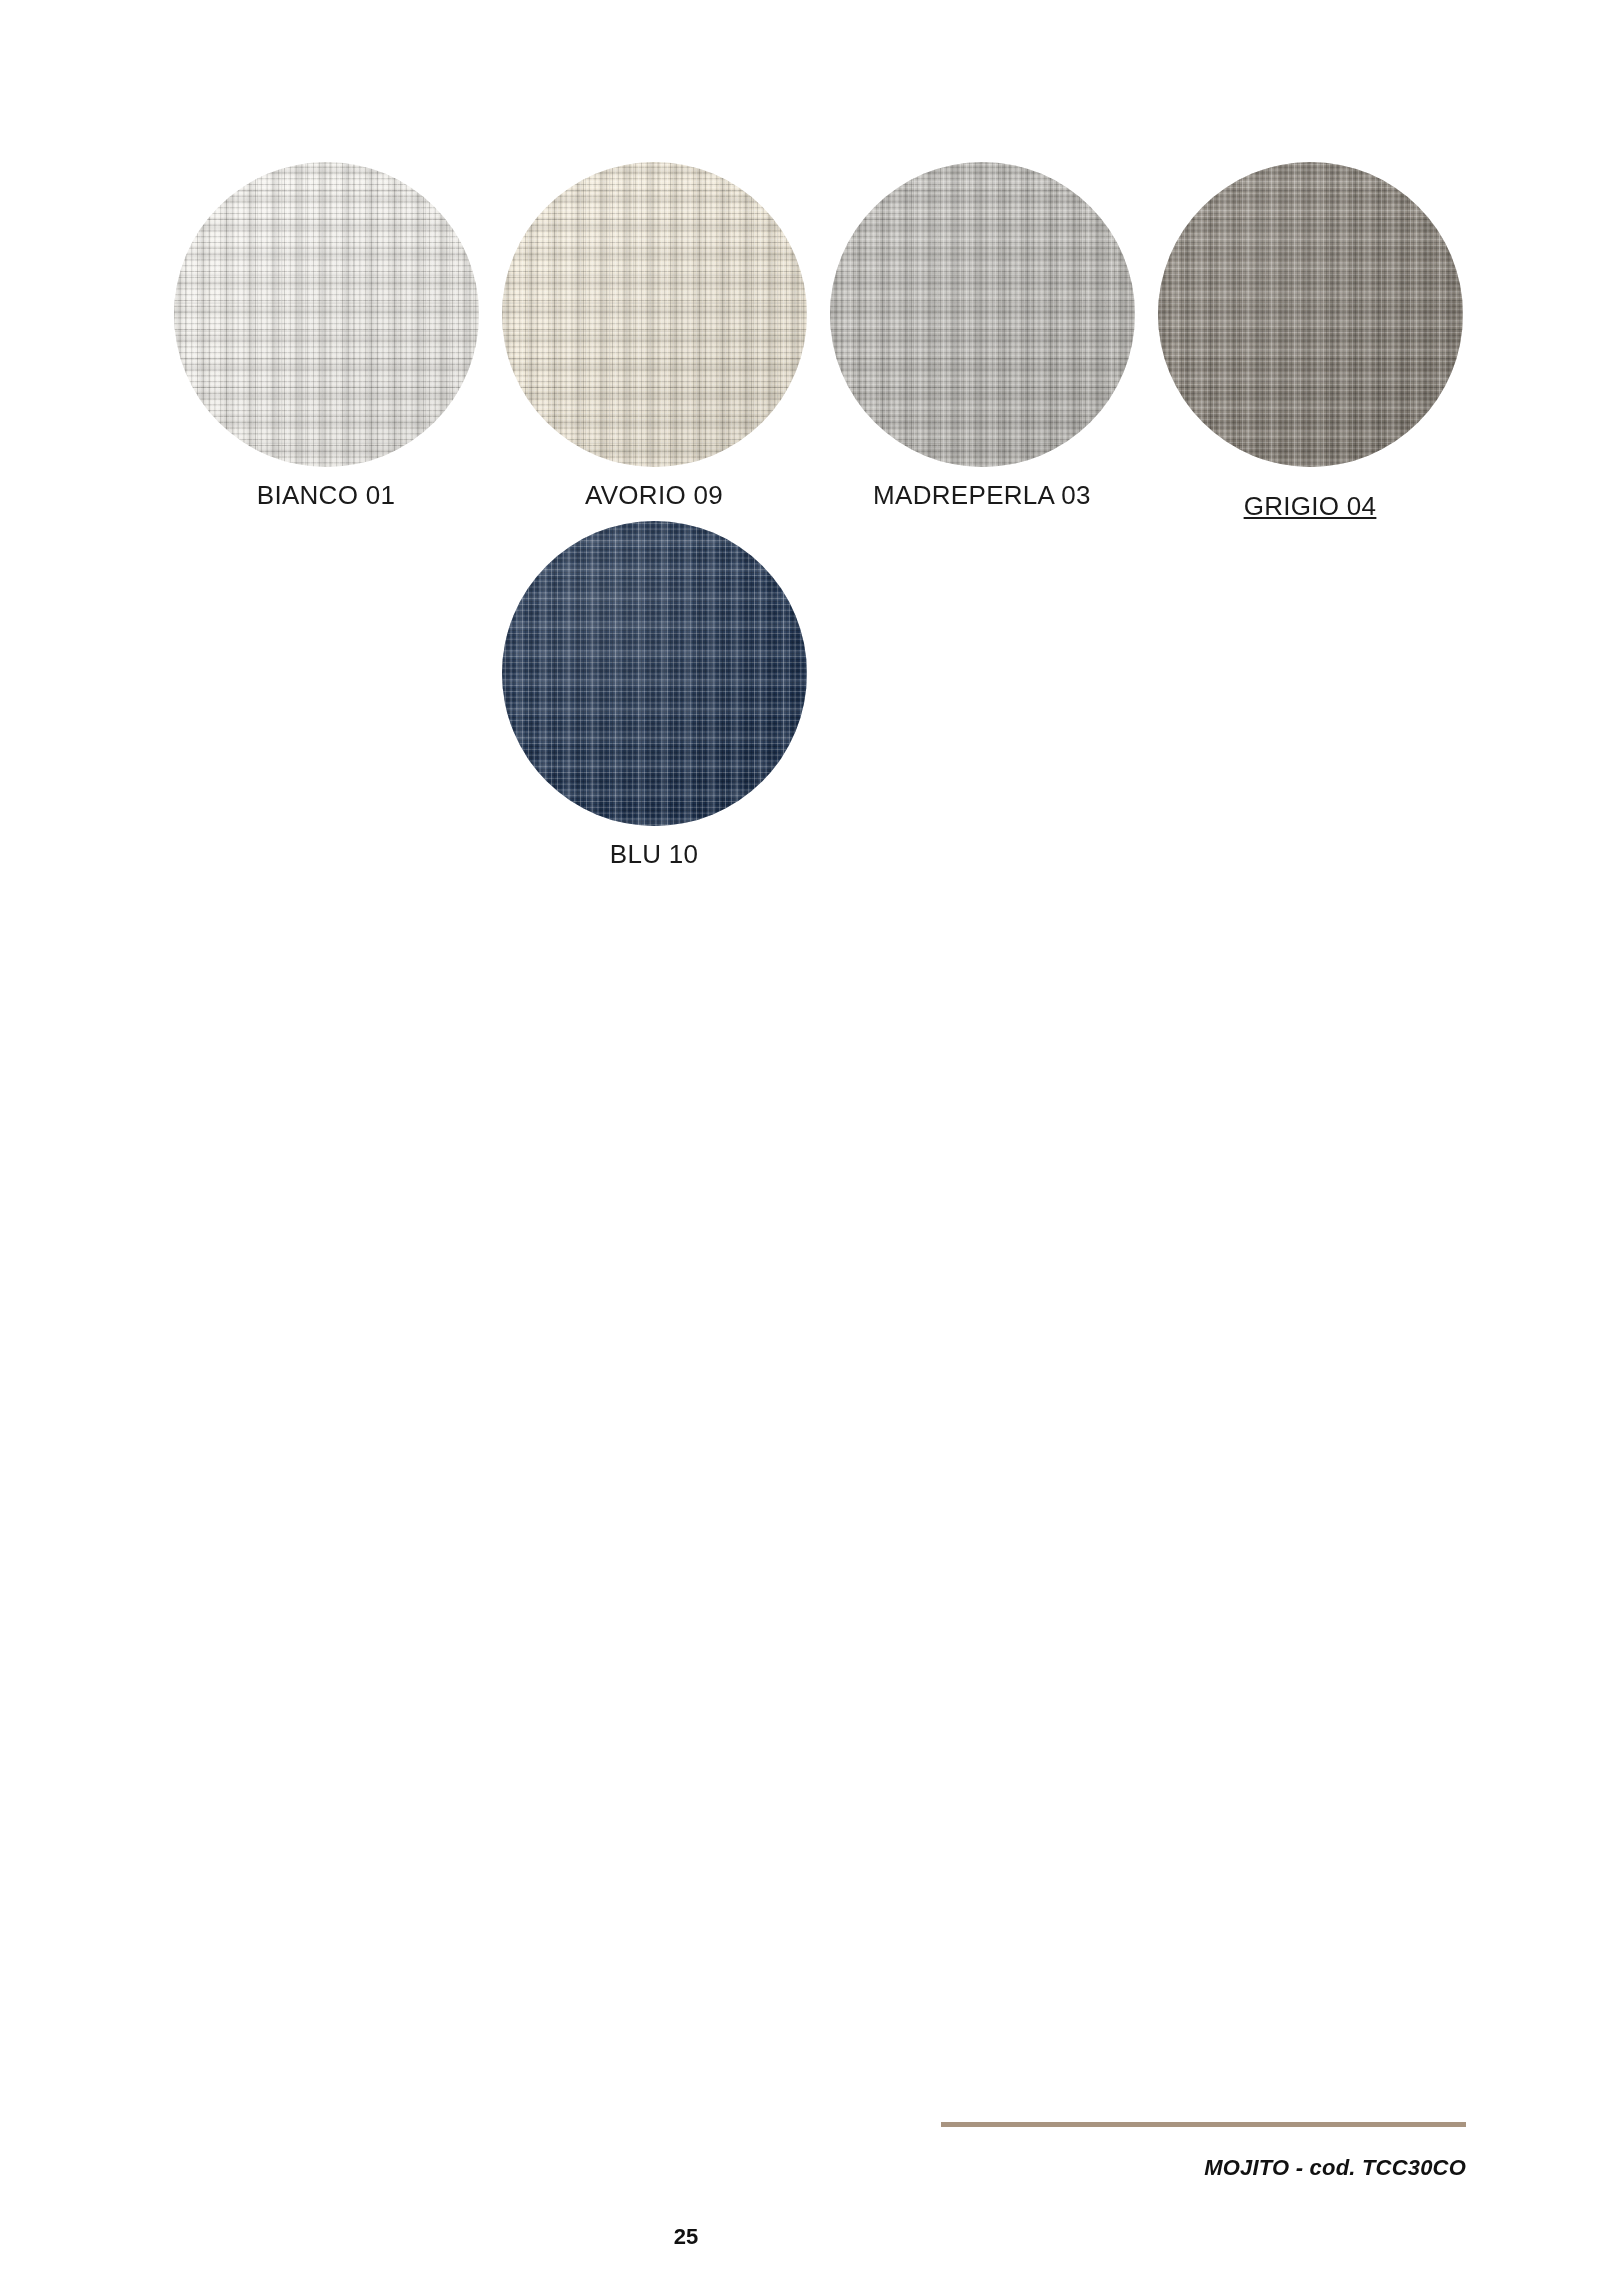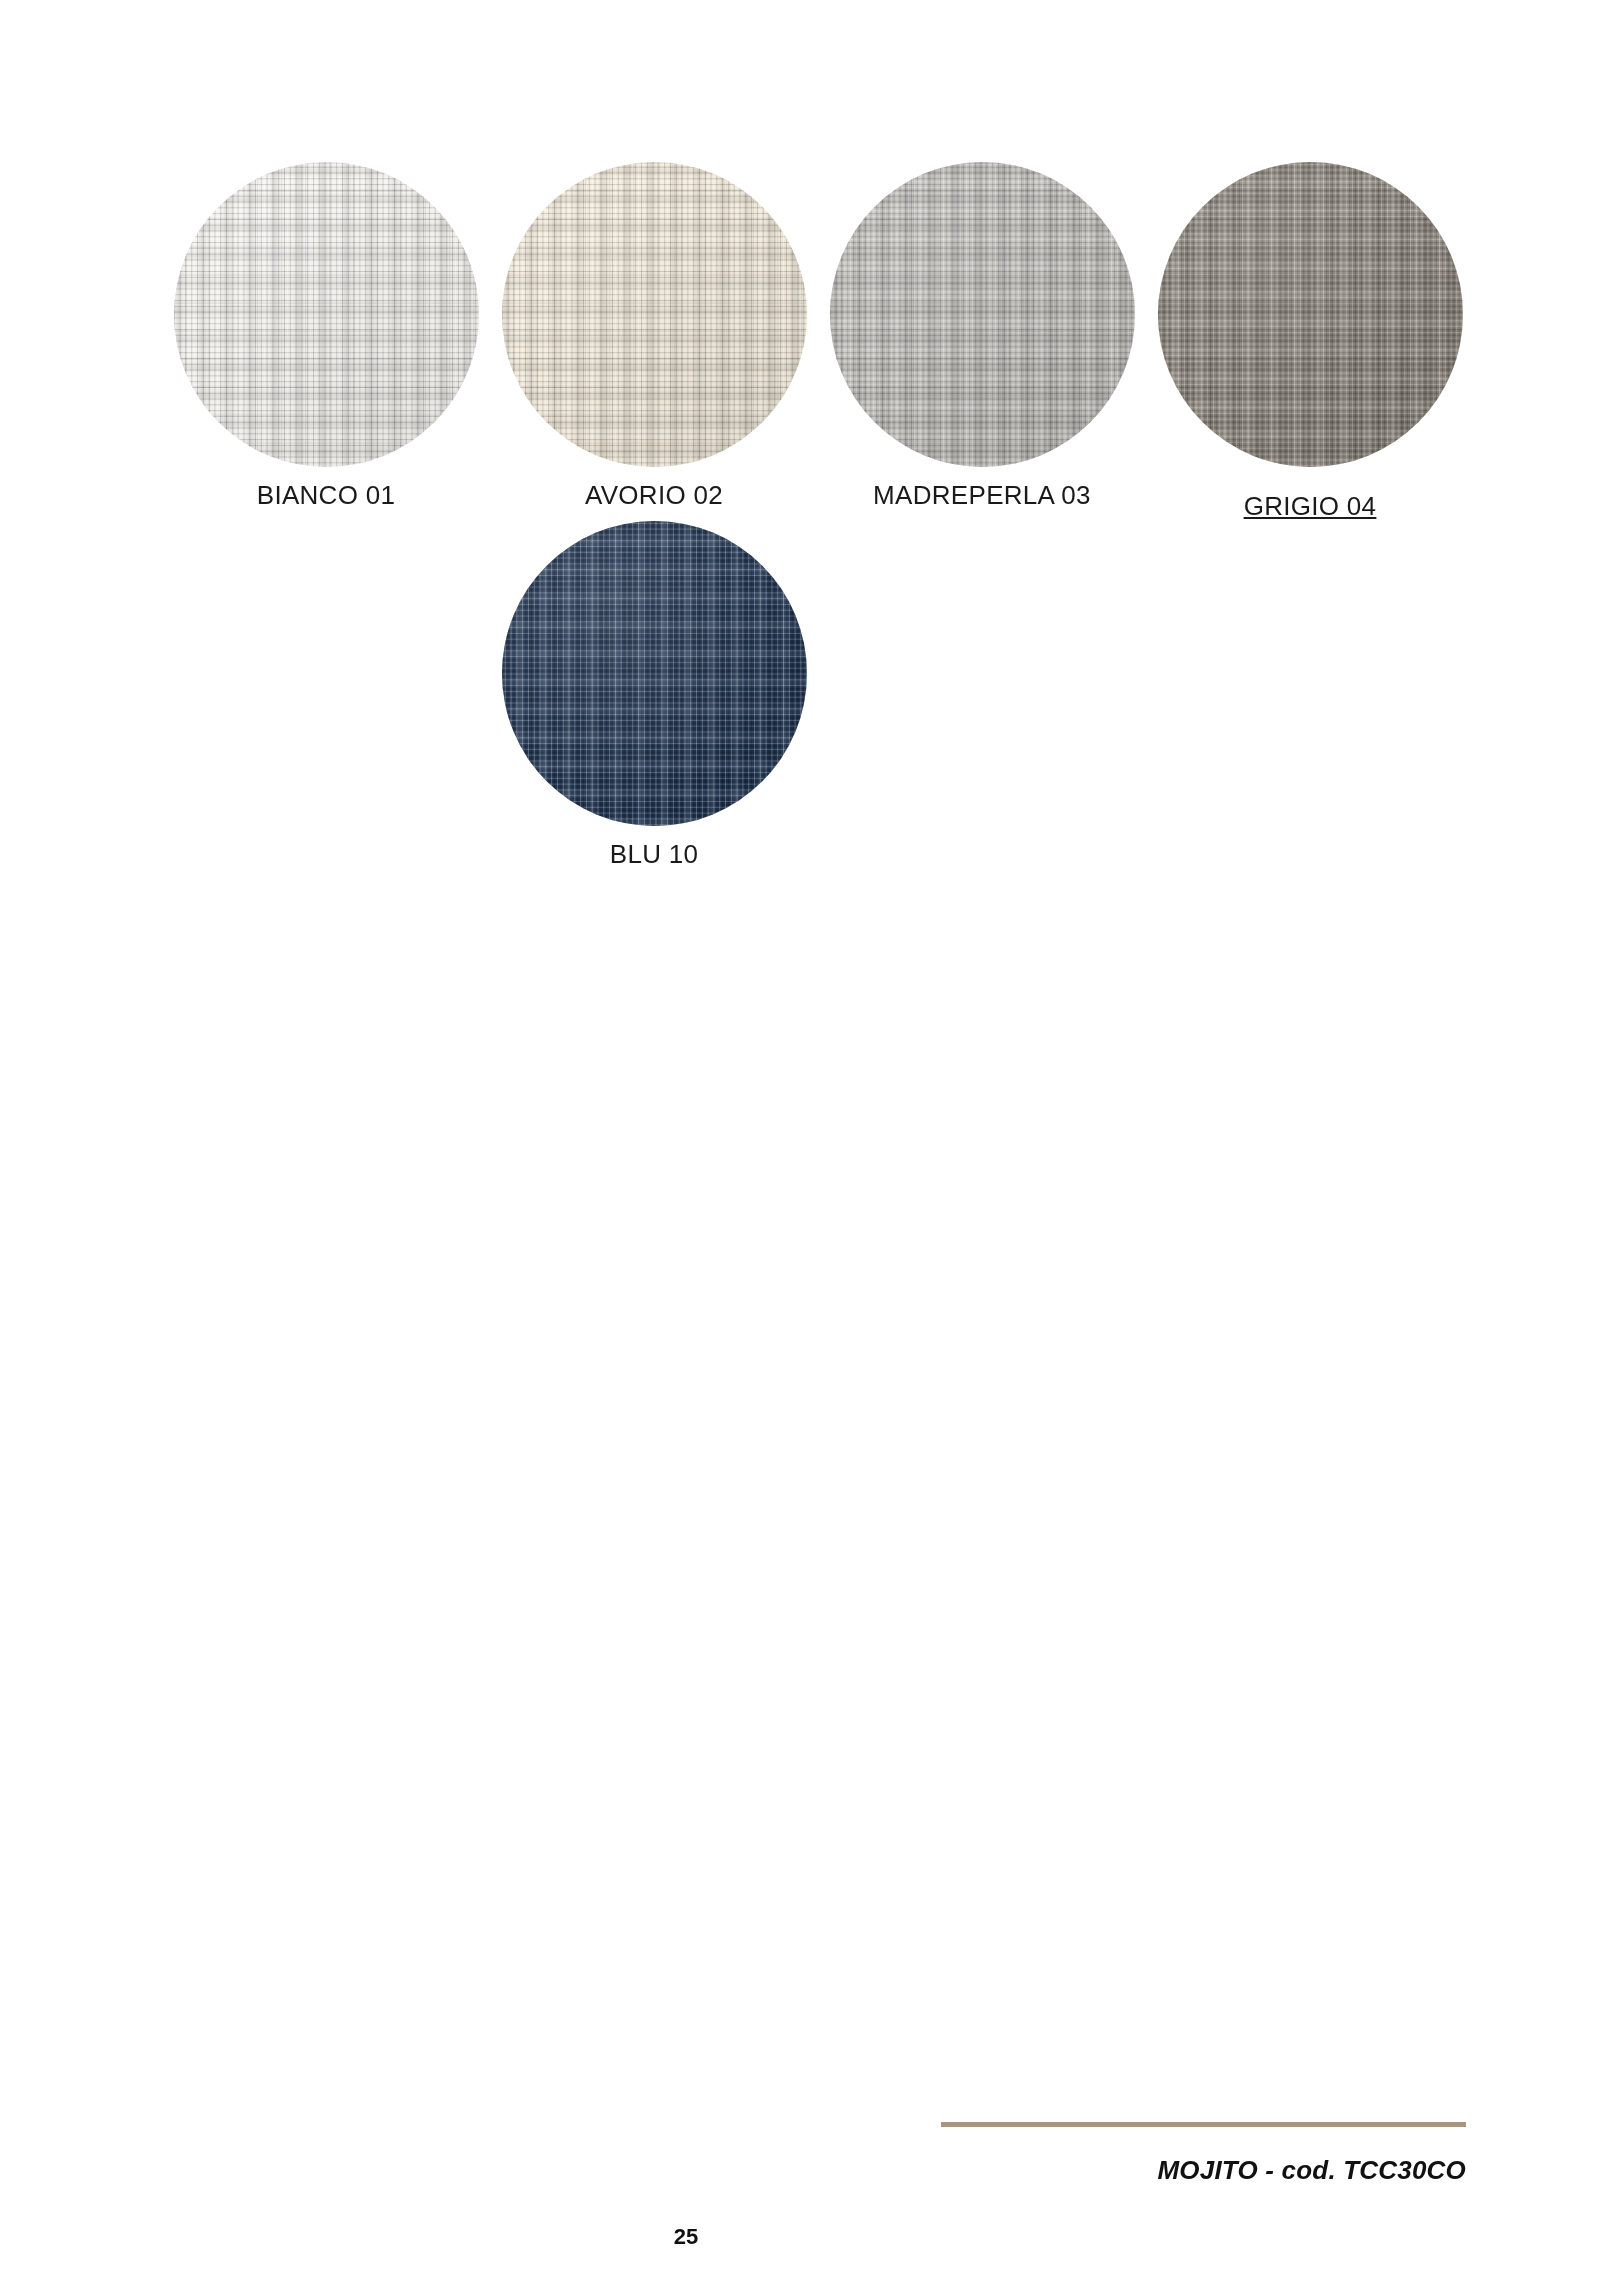--- a/index.html
+++ b/index.html
@@ -133,21 +133,21 @@
 
   .footer-rule {
     width: 100%;
     height: 4.5px;
     background: #a89480;
   }
 
   .footer-caption {
     margin-top: 28.5px;
     text-align: right;
-    font-size: 26px;
+    font-size: 22px;
     font-weight: bold;
     font-style: italic;
     color: #111111;
     letter-spacing: 0.2px;
     white-space: nowrap;
   }
 
   .page-number {
     position: absolute;
     left: 0;
@@ -165,21 +165,21 @@
 <div class="page">
 
   <div class="swatch-grid">
       <div class="swatch-row">
         <div class="swatch-cell">
           <div class="swatch-disc" style="background-color: rgb(243, 241, 236);"></div>
           <div class="swatch-label">BIANCO 01</div>
         </div>
         <div class="swatch-cell">
           <div class="swatch-disc" style="background-color: rgb(241, 233, 215);"></div>
-          <div class="swatch-label">AVORIO 02</div>
+          <div class="swatch-label">AVORIO 09</div>
         </div>
         <div class="swatch-cell">
           <div class="swatch-disc" style="background-color: rgb(191, 189, 184);"></div>
           <div class="swatch-label">MADREPERLA 03</div>
         </div>
         <div class="swatch-cell label-low">
           <div class="swatch-disc" style="background-color: rgb(139, 132, 122);"></div>
           <div class="swatch-label">GRIGIO 04</div>
         </div>
       </div>

